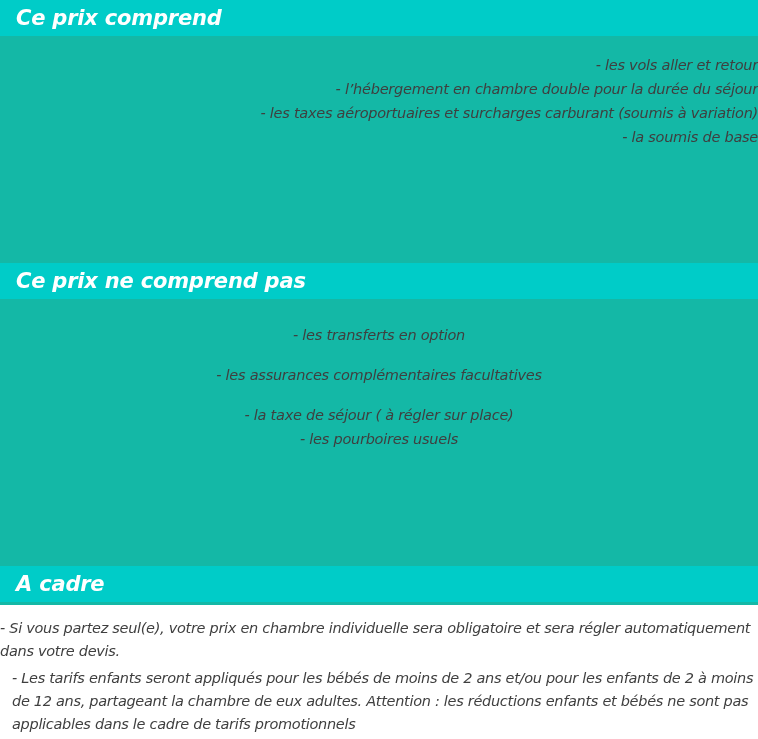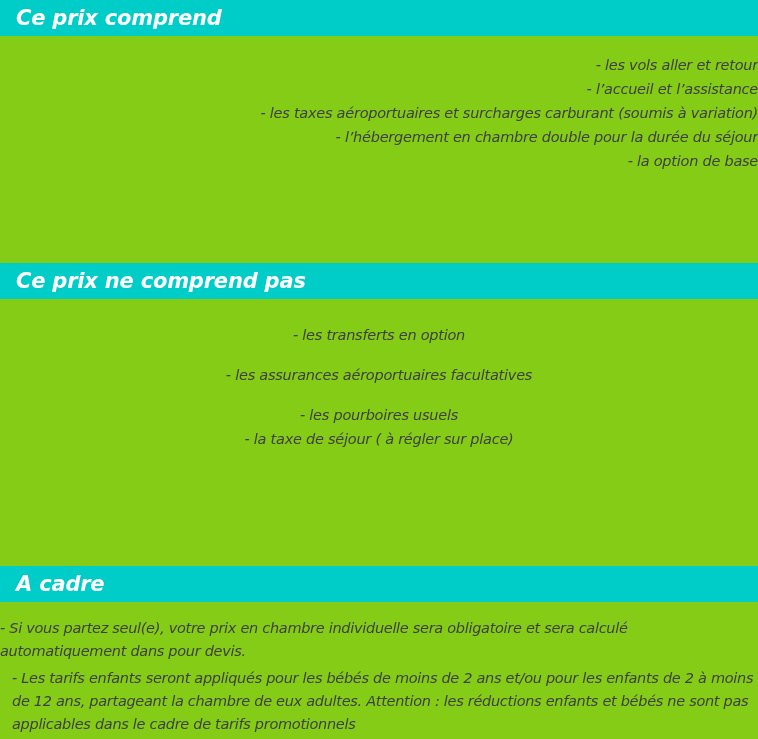--- a/index.html
+++ b/index.html
@@ -9,22 +9,22 @@
   body {
     width: 758px;
     height: 739px;
     background: #ffffff;
     font-family: "DejaVu Sans", sans-serif;
     overflow: hidden;
   }
   .page {
     position: relative;
     width: 758px;
-    height: 739px;
-    background: #84cc16;
+    height: 605px;
+    background: #14b8a6;
   }
   .section {
     width: 100%;
   }
   .section-header {
     width: 100%;
     height: 36px;
     background: #00ccc8;
     display: flex;
     align-items: center;
@@ -99,44 +99,43 @@
 <body>
 
 <div class="page">
 
   <div class="section" id="section-inclus">
     <div class="section-header">
       <span class="title">Ce prix comprend</span>
     </div>
     <div class="section-body">
       <div class="line">- les vols aller et retour</div>
-      <div class="line">- l’accueil et l’assistance</div>
+      <div class="line">- l’hébergement en chambre double pour la durée du séjour</div>
       <div class="line">- les taxes aéroportuaires et surcharges carburant (soumis à variation)</div>
-      <div class="line">- l’hébergement en chambre double pour la durée du séjour</div>
-      <div class="line">- la option de base</div>
+      <div class="line">- la soumis de base</div>
     </div>
   </div>
 
   <div class="section" id="section-exclus">
     <div class="section-header">
       <span class="title">Ce prix ne comprend pas</span>
     </div>
     <div class="section-body">
       <div class="line">- les transferts en option</div>
       <div class="line spacer-line"></div>
-      <div class="line">- les assurances aéroportuaires facultatives</div>
+      <div class="line">- les assurances complémentaires facultatives</div>
       <div class="line spacer-line"></div>
+      <div class="line">- la taxe de séjour ( à régler sur place)</div>
       <div class="line">- les pourboires usuels</div>
-      <div class="line">- la taxe de séjour ( à régler sur place)</div>
     </div>
   </div>
 
   <div class="section" id="section-savoir">
     <div class="section-header">
       <span class="title">A cadre</span>
     </div>
     <div class="section-body">
-      <div class="line wrap para">- Si vous partez seul(e), votre prix en chambre individuelle sera obligatoire et sera calculé automatiquement dans pour devis.</div>
+      <div class="line wrap para">- Si vous partez seul(e), votre prix en chambre individuelle sera obligatoire et sera régler automatiquement dans votre devis.</div>
       <div class="line wrap para">- Les tarifs enfants seront appliqués pour les bébés de moins de 2 ans et/ou pour les enfants de 2 à moins de 12 ans, partageant la chambre de eux adultes. Attention : les réductions enfants et bébés ne sont pas applicables dans le cadre de tarifs promotionnels</div>
     </div>
   </div>
 
 </div>
 
 </body></html>

